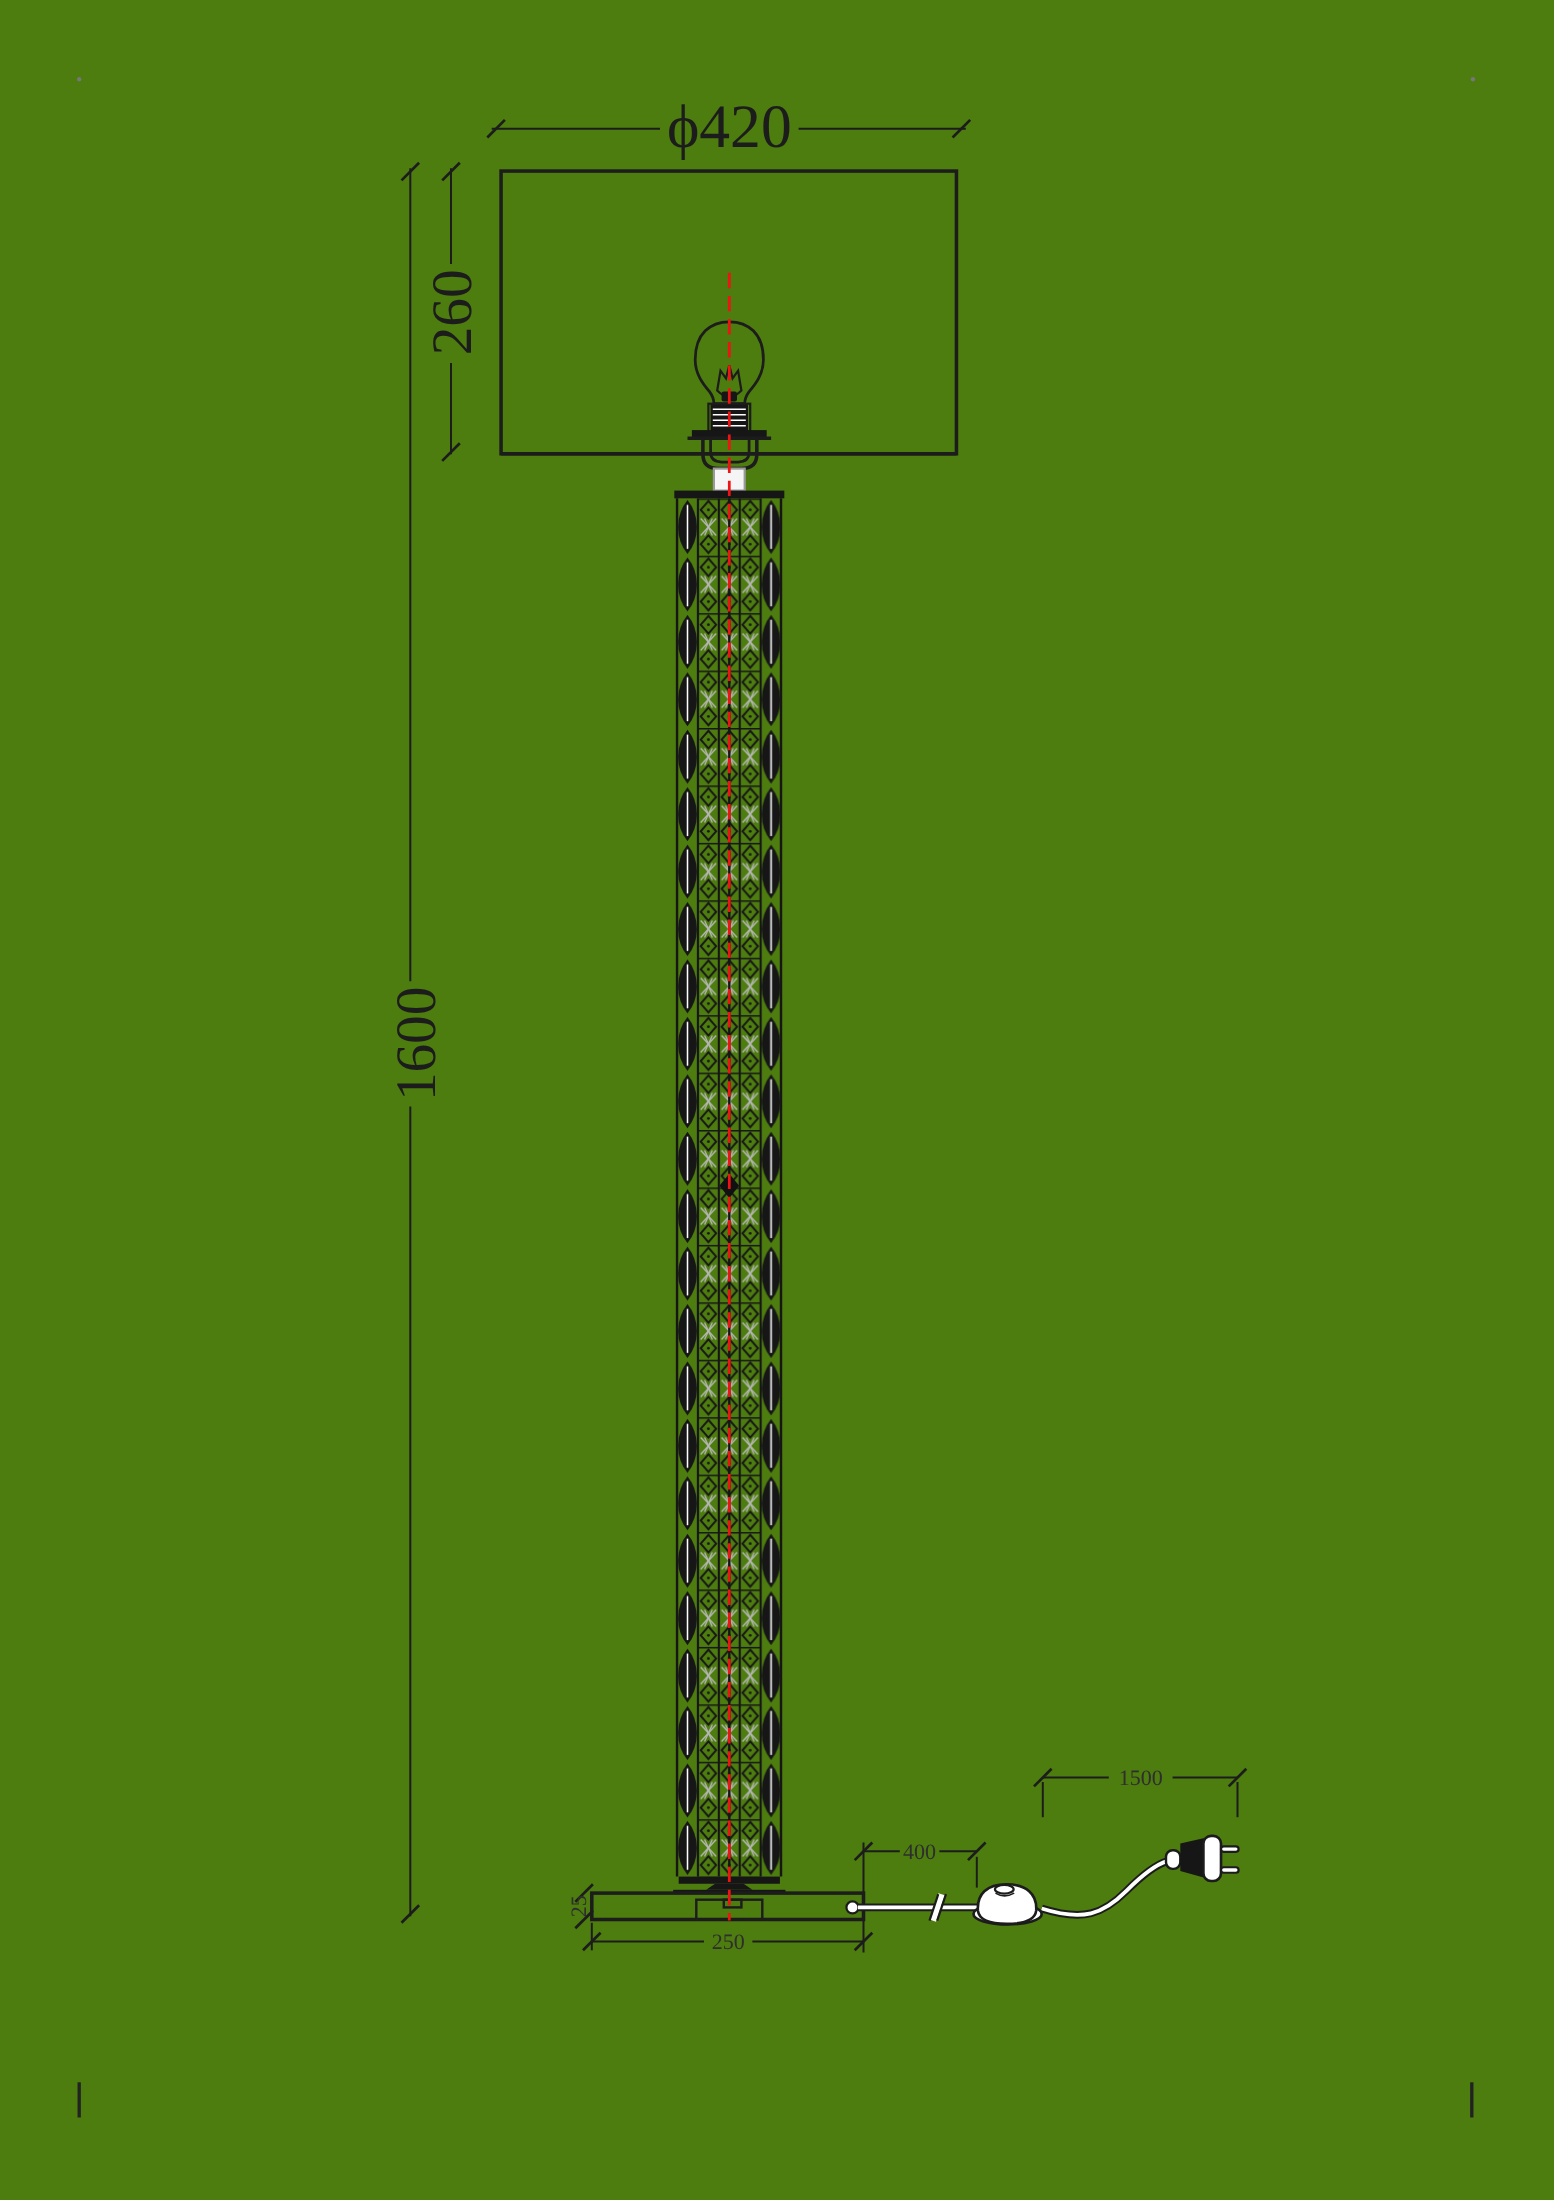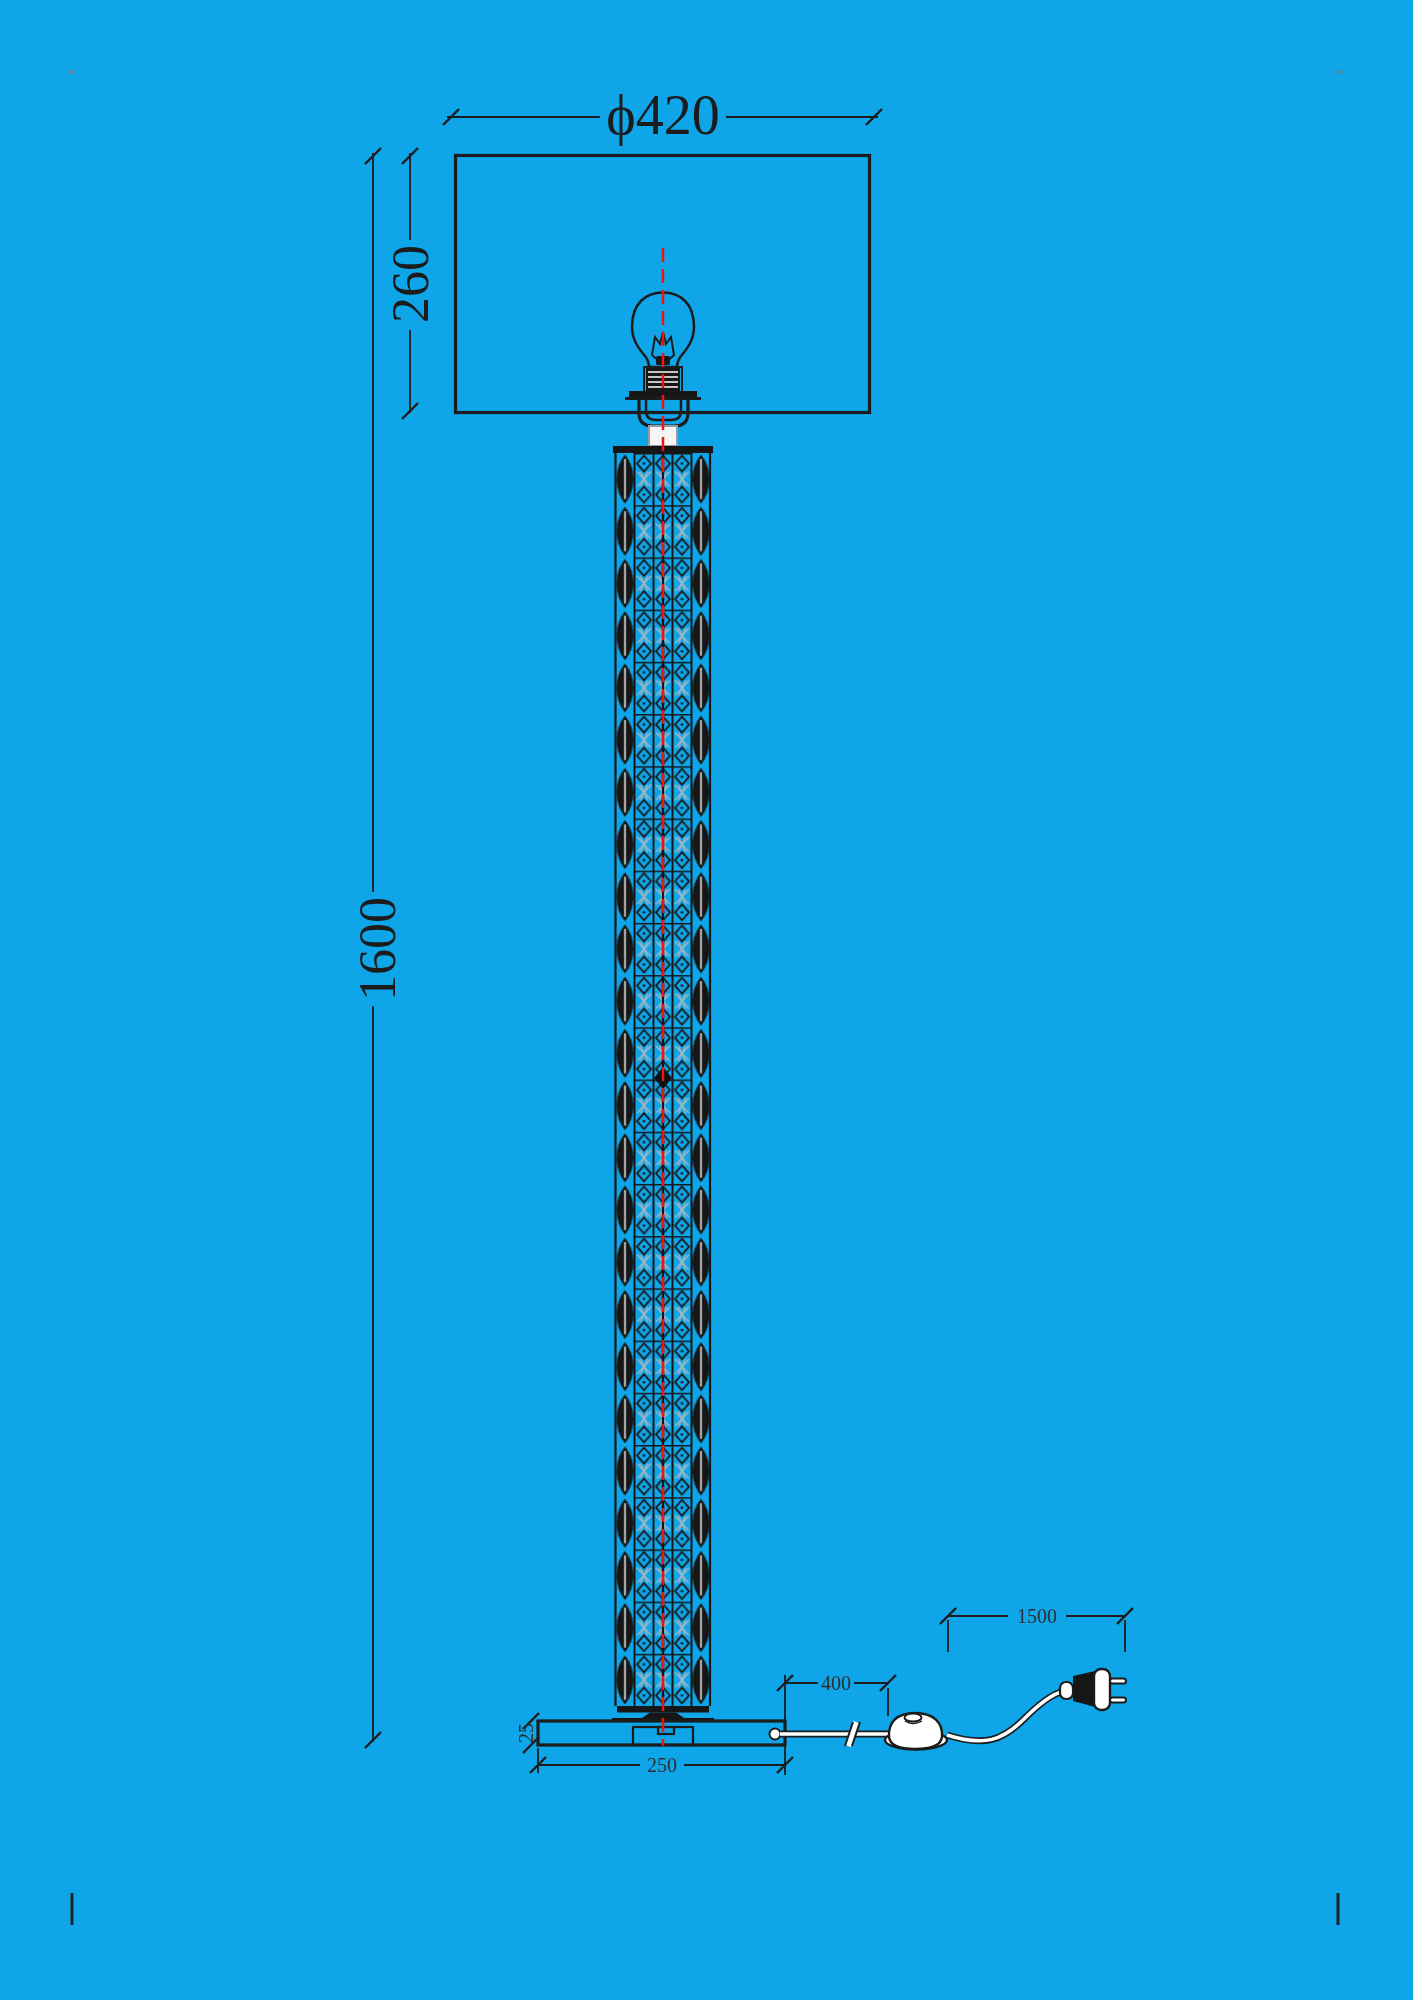--- a/index.html
+++ b/index.html
@@ -1,16 +1,16 @@
 <!DOCTYPE html>
 <html><head>
 <meta charset="utf-8">
 <style>
   html,body{margin:0;padding:0;background:#ffffff;}
-  .canvas{position:relative;width:1413px;height:2000px;background:#0ea5e9;overflow:hidden;}
+  .canvas{position:relative;width:1413px;height:2000px;background:#4d7c0f;overflow:hidden;}
   svg{display:block;}
   .txt-lg{font-family:"Liberation Serif","DejaVu Serif",serif;font-size:56px;fill:#1c1c1c;}
   .txt-md{font-family:"Liberation Serif","DejaVu Serif",serif;font-size:52px;fill:#1c1c1c;}
   .txt-sm{font-family:"Liberation Serif","DejaVu Serif",serif;font-size:20px;fill:#2e2e2e;}
   .dimln{stroke:#1c1c1c;stroke-width:1.8;fill:none;}
   .tick{stroke:#1c1c1c;stroke-width:2.4;fill:none;}
   .ln{stroke:#1c1c1c;stroke-width:2.5;fill:none;}
   .ln3{stroke:#1c1c1c;stroke-width:3.2;fill:none;}
   .ink{fill:#161616;stroke:none;}
 </style>

